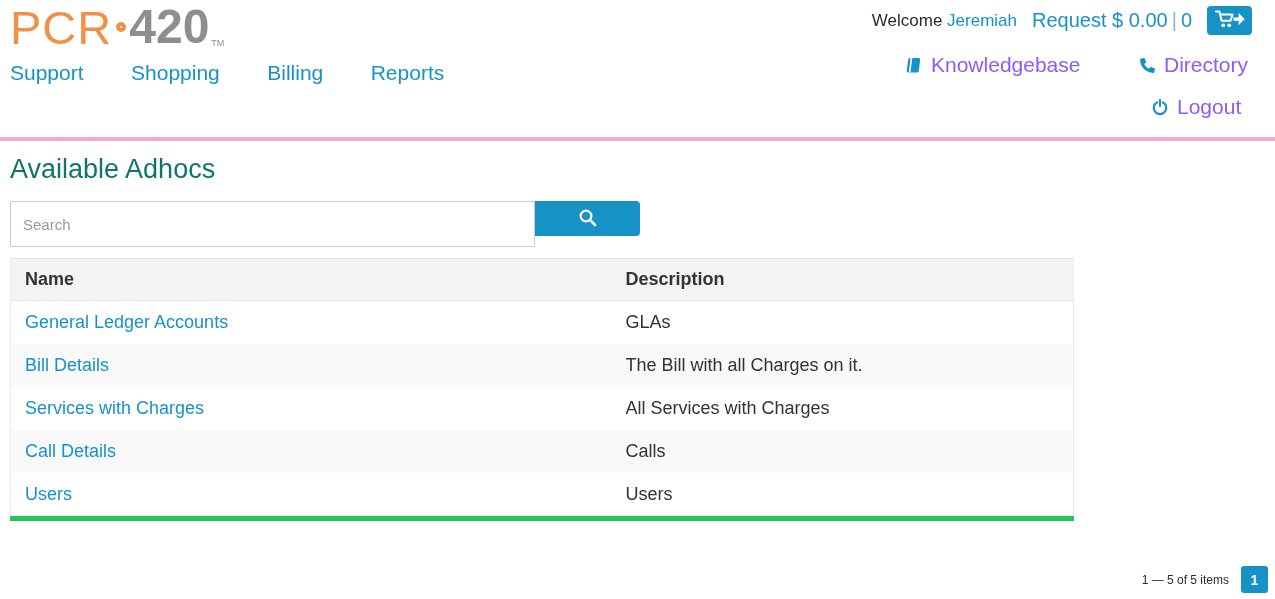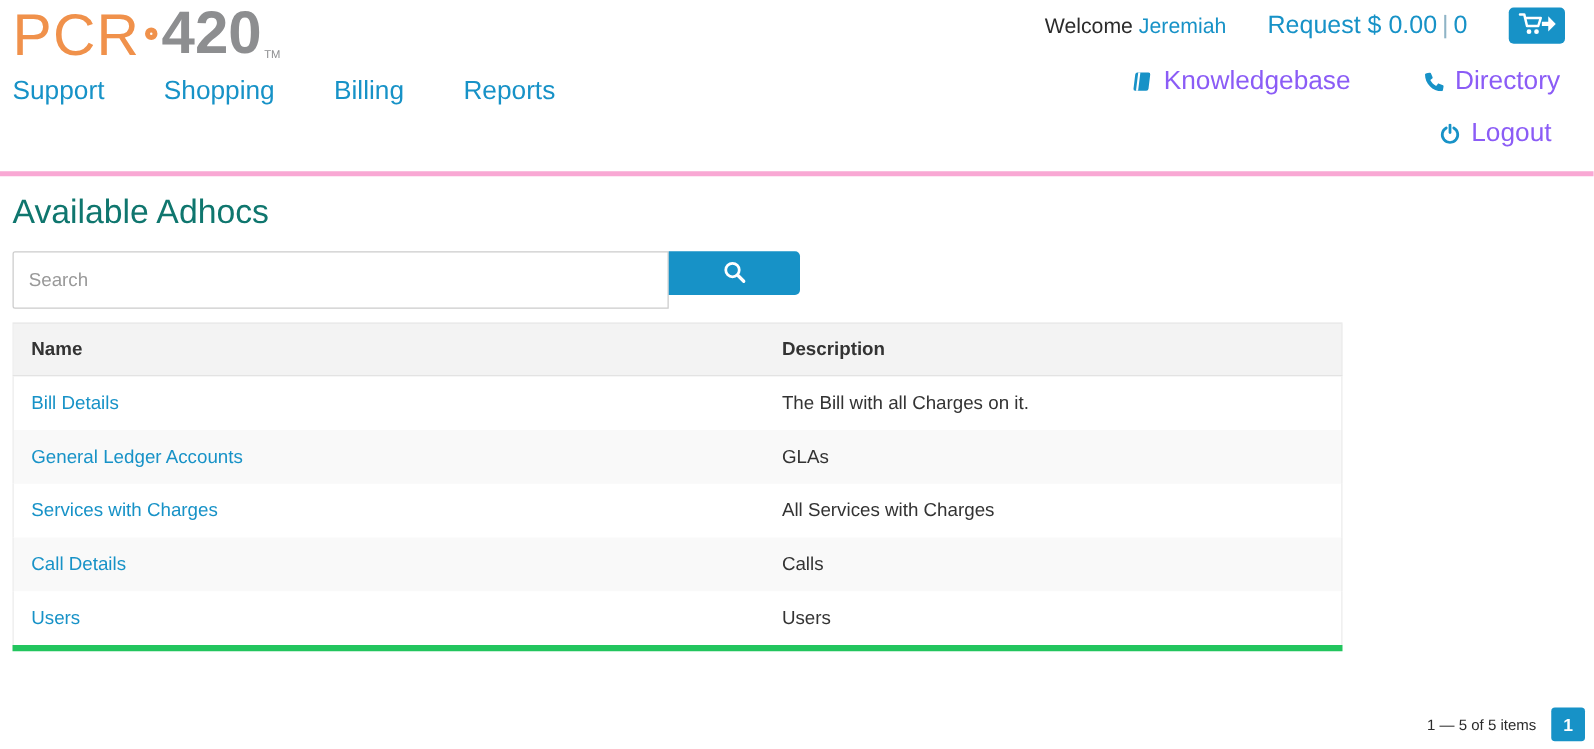--- a/index.html
+++ b/index.html
@@ -18,21 +18,21 @@
 
   .logo { position: absolute; left: 10px; top: 3px; display: flex; align-items: center; cursor: pointer; }
   .logo-pcr { font-size: 47px; line-height: 1; color: #f0914b; letter-spacing: 1px; font-weight: 400; }
   .logo-degree { width: 10px; height: 10px; border: 4px solid #f0914b; border-radius: 50%; margin: 0 3px 0 4px; }
   .logo-360 { font-size: 48px; line-height: 1; color: #8d8e90; font-weight: bold; }
   .logo-tm { font-size: 9px; color: #8d8e90; align-self: flex-end; margin: 0 0 3px 2px; }
 
   .nav { position: absolute; left: 10px; top: 61px; white-space: nowrap; }
   .nav a { color: #1792c7; font-size: 21px; margin-right: 43px; }
 
-  .welcome-row { position: absolute; top: 6px; right: 23px; display: flex; align-items: center; gap: 33px; }
+  .welcome-row { position: absolute; top: 6px; right: 23px; display: flex; align-items: center; gap: 15px; }
   .welcome { font-size: 17px; color: #2b2b2b; }
   .welcome a { color: #1792c7; }
   .request-link { font-size: 20px; color: #1792c7; }
   .request-link .sep { color: #8fb4c6; padding: 0 4px; }
   .cart-button {
     width: 45px; height: 29px; background: #1792c7; border: none; border-radius: 4px;
     display: flex; align-items: center; justify-content: center; cursor: pointer;
   }
 
   .quick-link { position: absolute; display: flex; align-items: center; gap: 9px; font-size: 21px; color: #8b5cf6; }
@@ -49,21 +49,21 @@
   .search-input {
     width: 525px; height: 46px; border: 1px solid #ccc; border-radius: 2px 0 0 2px;
     padding: 0 12px; font-size: 15px; color: #333; font-family: "Liberation Sans", sans-serif; outline: none;
   }
   .search-input::placeholder { color: #999; }
   .search-button {
     width: 105px; height: 35px; background: #1792c7; border: none; border-radius: 0 4px 4px 0;
     display: flex; align-items: center; justify-content: center; cursor: pointer;
   }
 
-  .adhoc-table { width: 1064px; margin-top: 22px; border-collapse: collapse; font-size: 15px;
+  .adhoc-table { width: 1064px; margin-top: 22px; border-collapse: collapse; font-size: 18px;
     border-left: 1px solid #ececec; border-right: 1px solid #ececec; }
   .adhoc-table th {
     background: #f3f3f3; text-align: left; font-weight: bold; color: #333;
     padding: 12px 14px; line-height: 17px;
     border-top: 1px solid #e3e3e3; border-bottom: 1px solid #e3e3e3;
   }
   .adhoc-table td { padding: 13px 14px; line-height: 17px; color: #333; }
   .adhoc-table tbody tr:nth-child(even) { background: #f9f9f9; }
   .adhoc-table tbody tr:last-child td { border-bottom: 5px solid #22c55e; }
   .col-name { width: 601px; }
@@ -171,26 +171,26 @@
         <col>
       </colgroup>
     <thead>
       <tr>
         <th>Name</th>
         <th>Description</th>
       </tr>
     </thead>
     <tbody>
       <tr>
+        <td><a href="#">General Ledger Accounts</a></td>
+        <td>GLAs</td>
+      </tr>
+      <tr>
         <td><a href="#">Bill Details</a></td>
         <td>The Bill with all Charges on it.</td>
-      </tr>
-      <tr>
-        <td><a href="#">General Ledger Accounts</a></td>
-        <td>GLAs</td>
       </tr>
       <tr>
         <td><a href="#">Services with Charges</a></td>
         <td>All Services with Charges</td>
       </tr>
       <tr>
         <td><a href="#">Call Details</a></td>
         <td>Calls</td>
       </tr>
       <tr>

